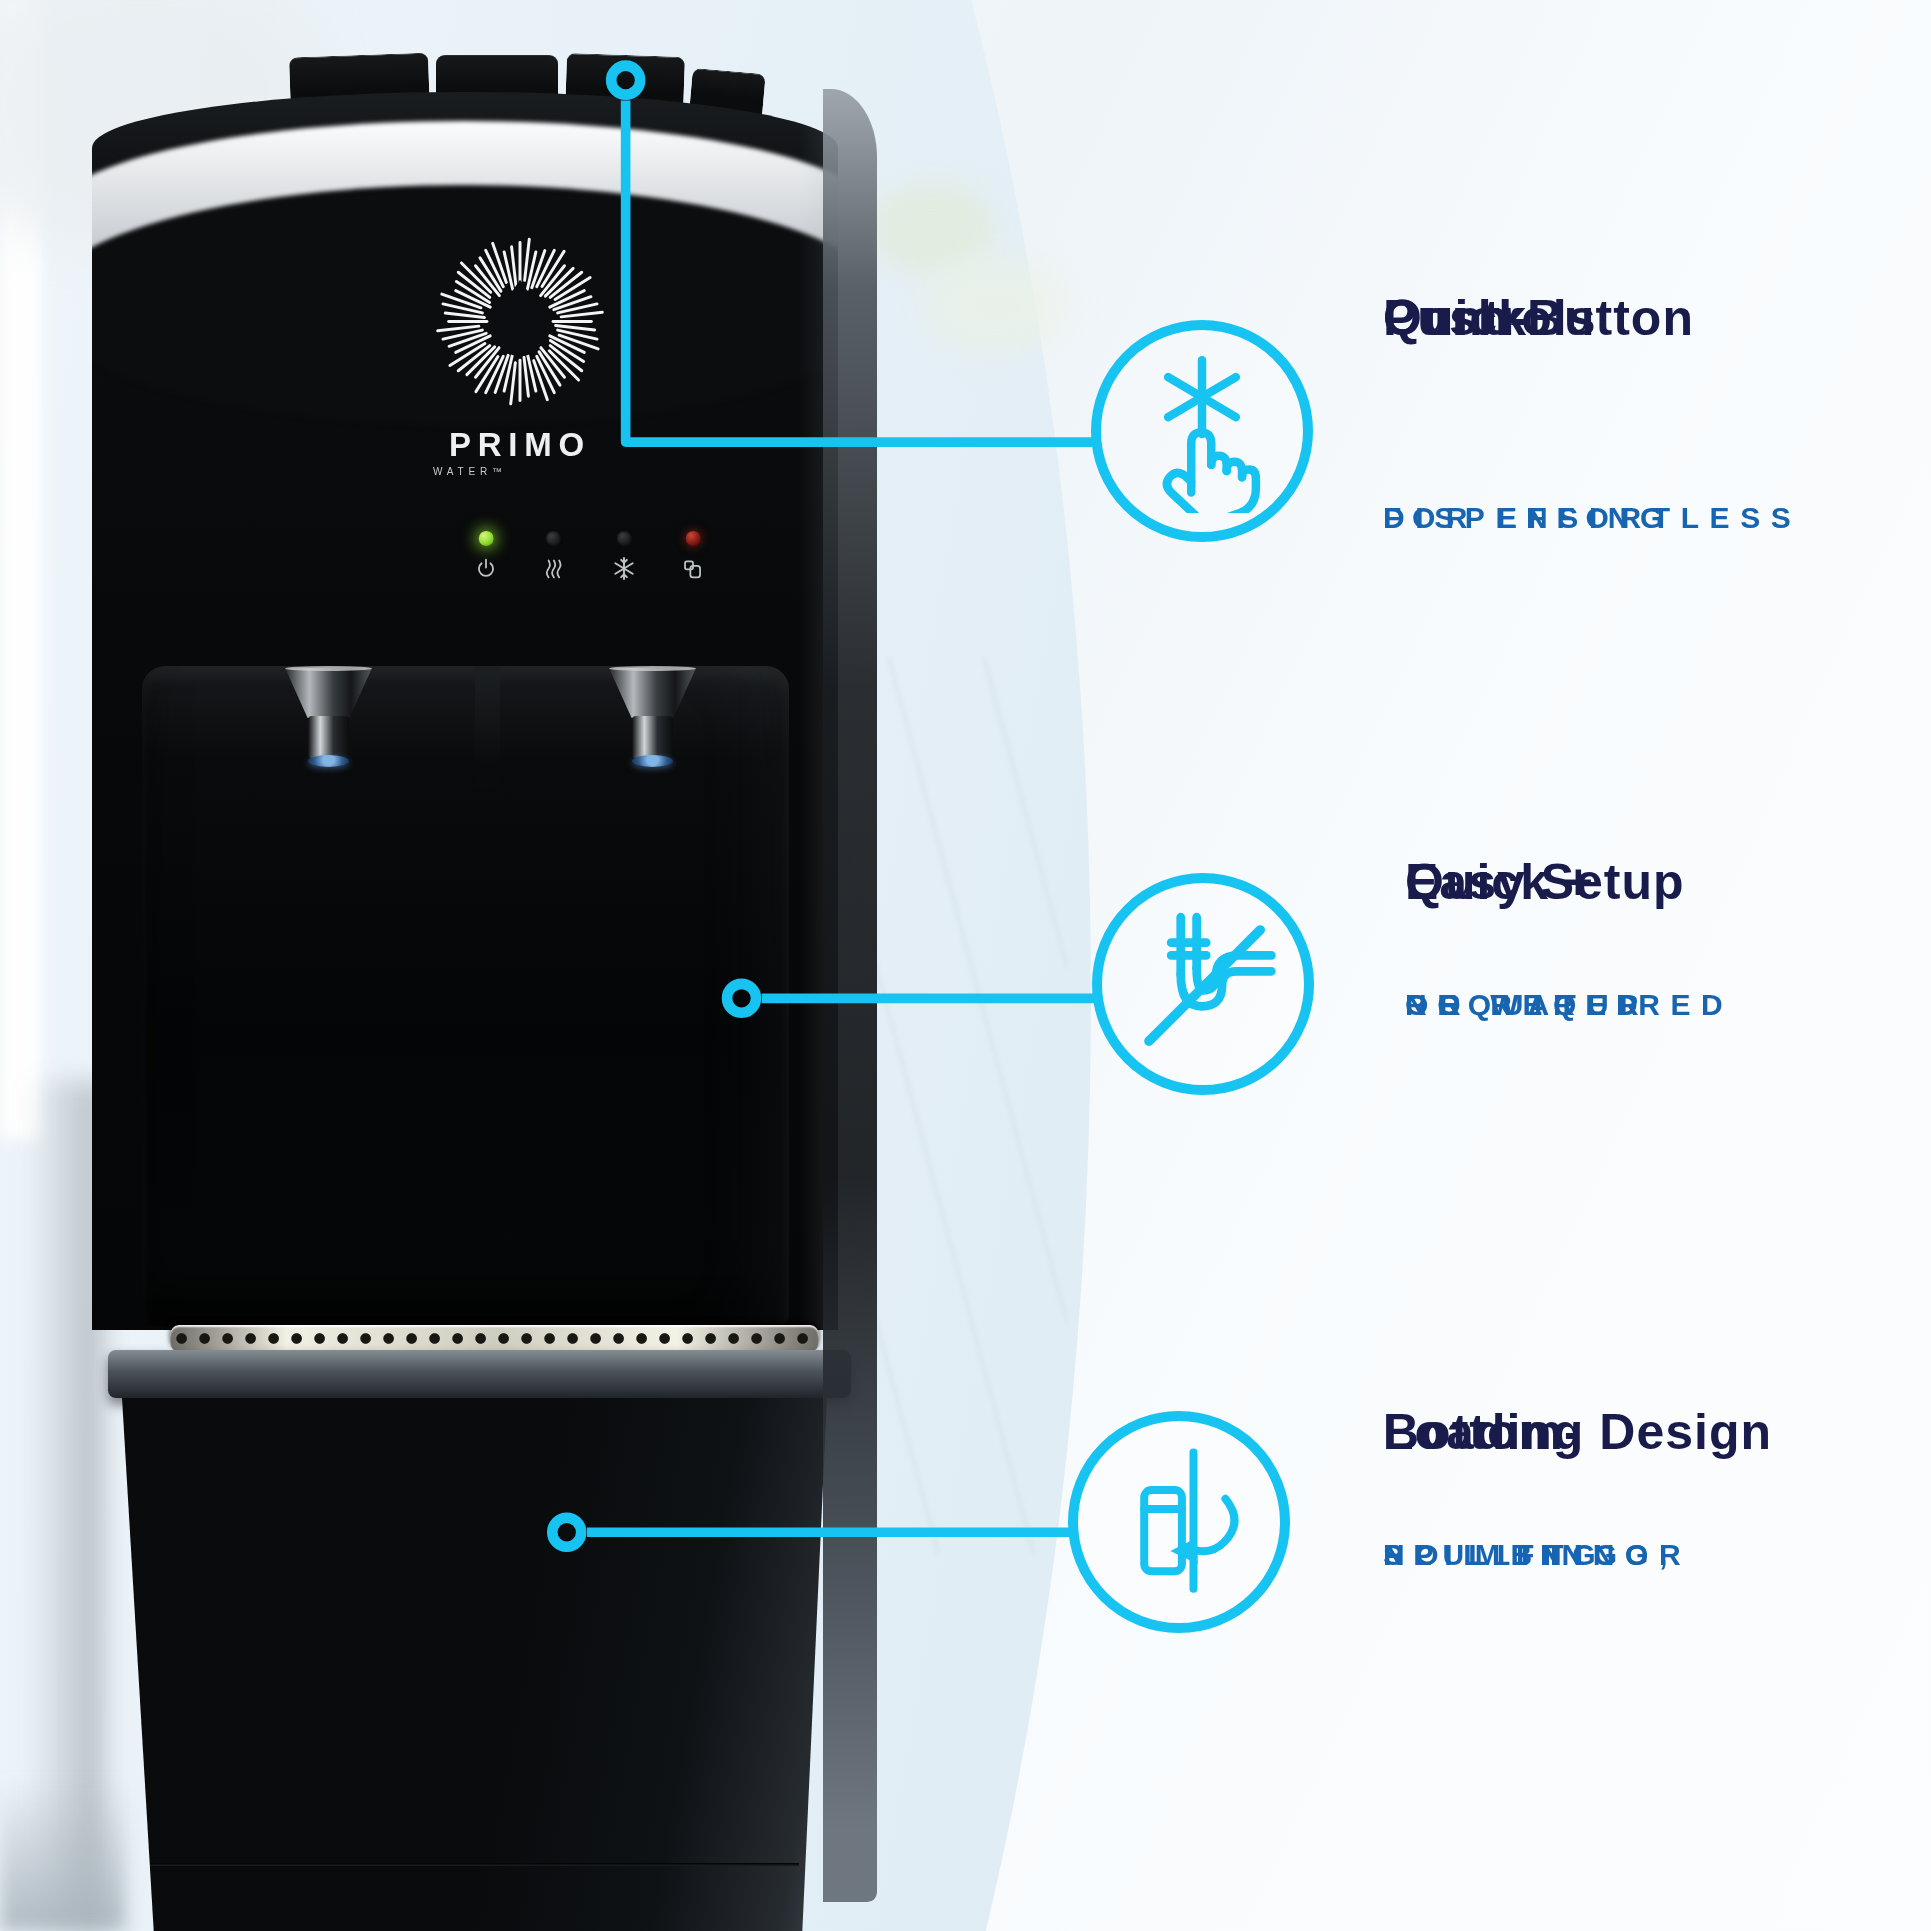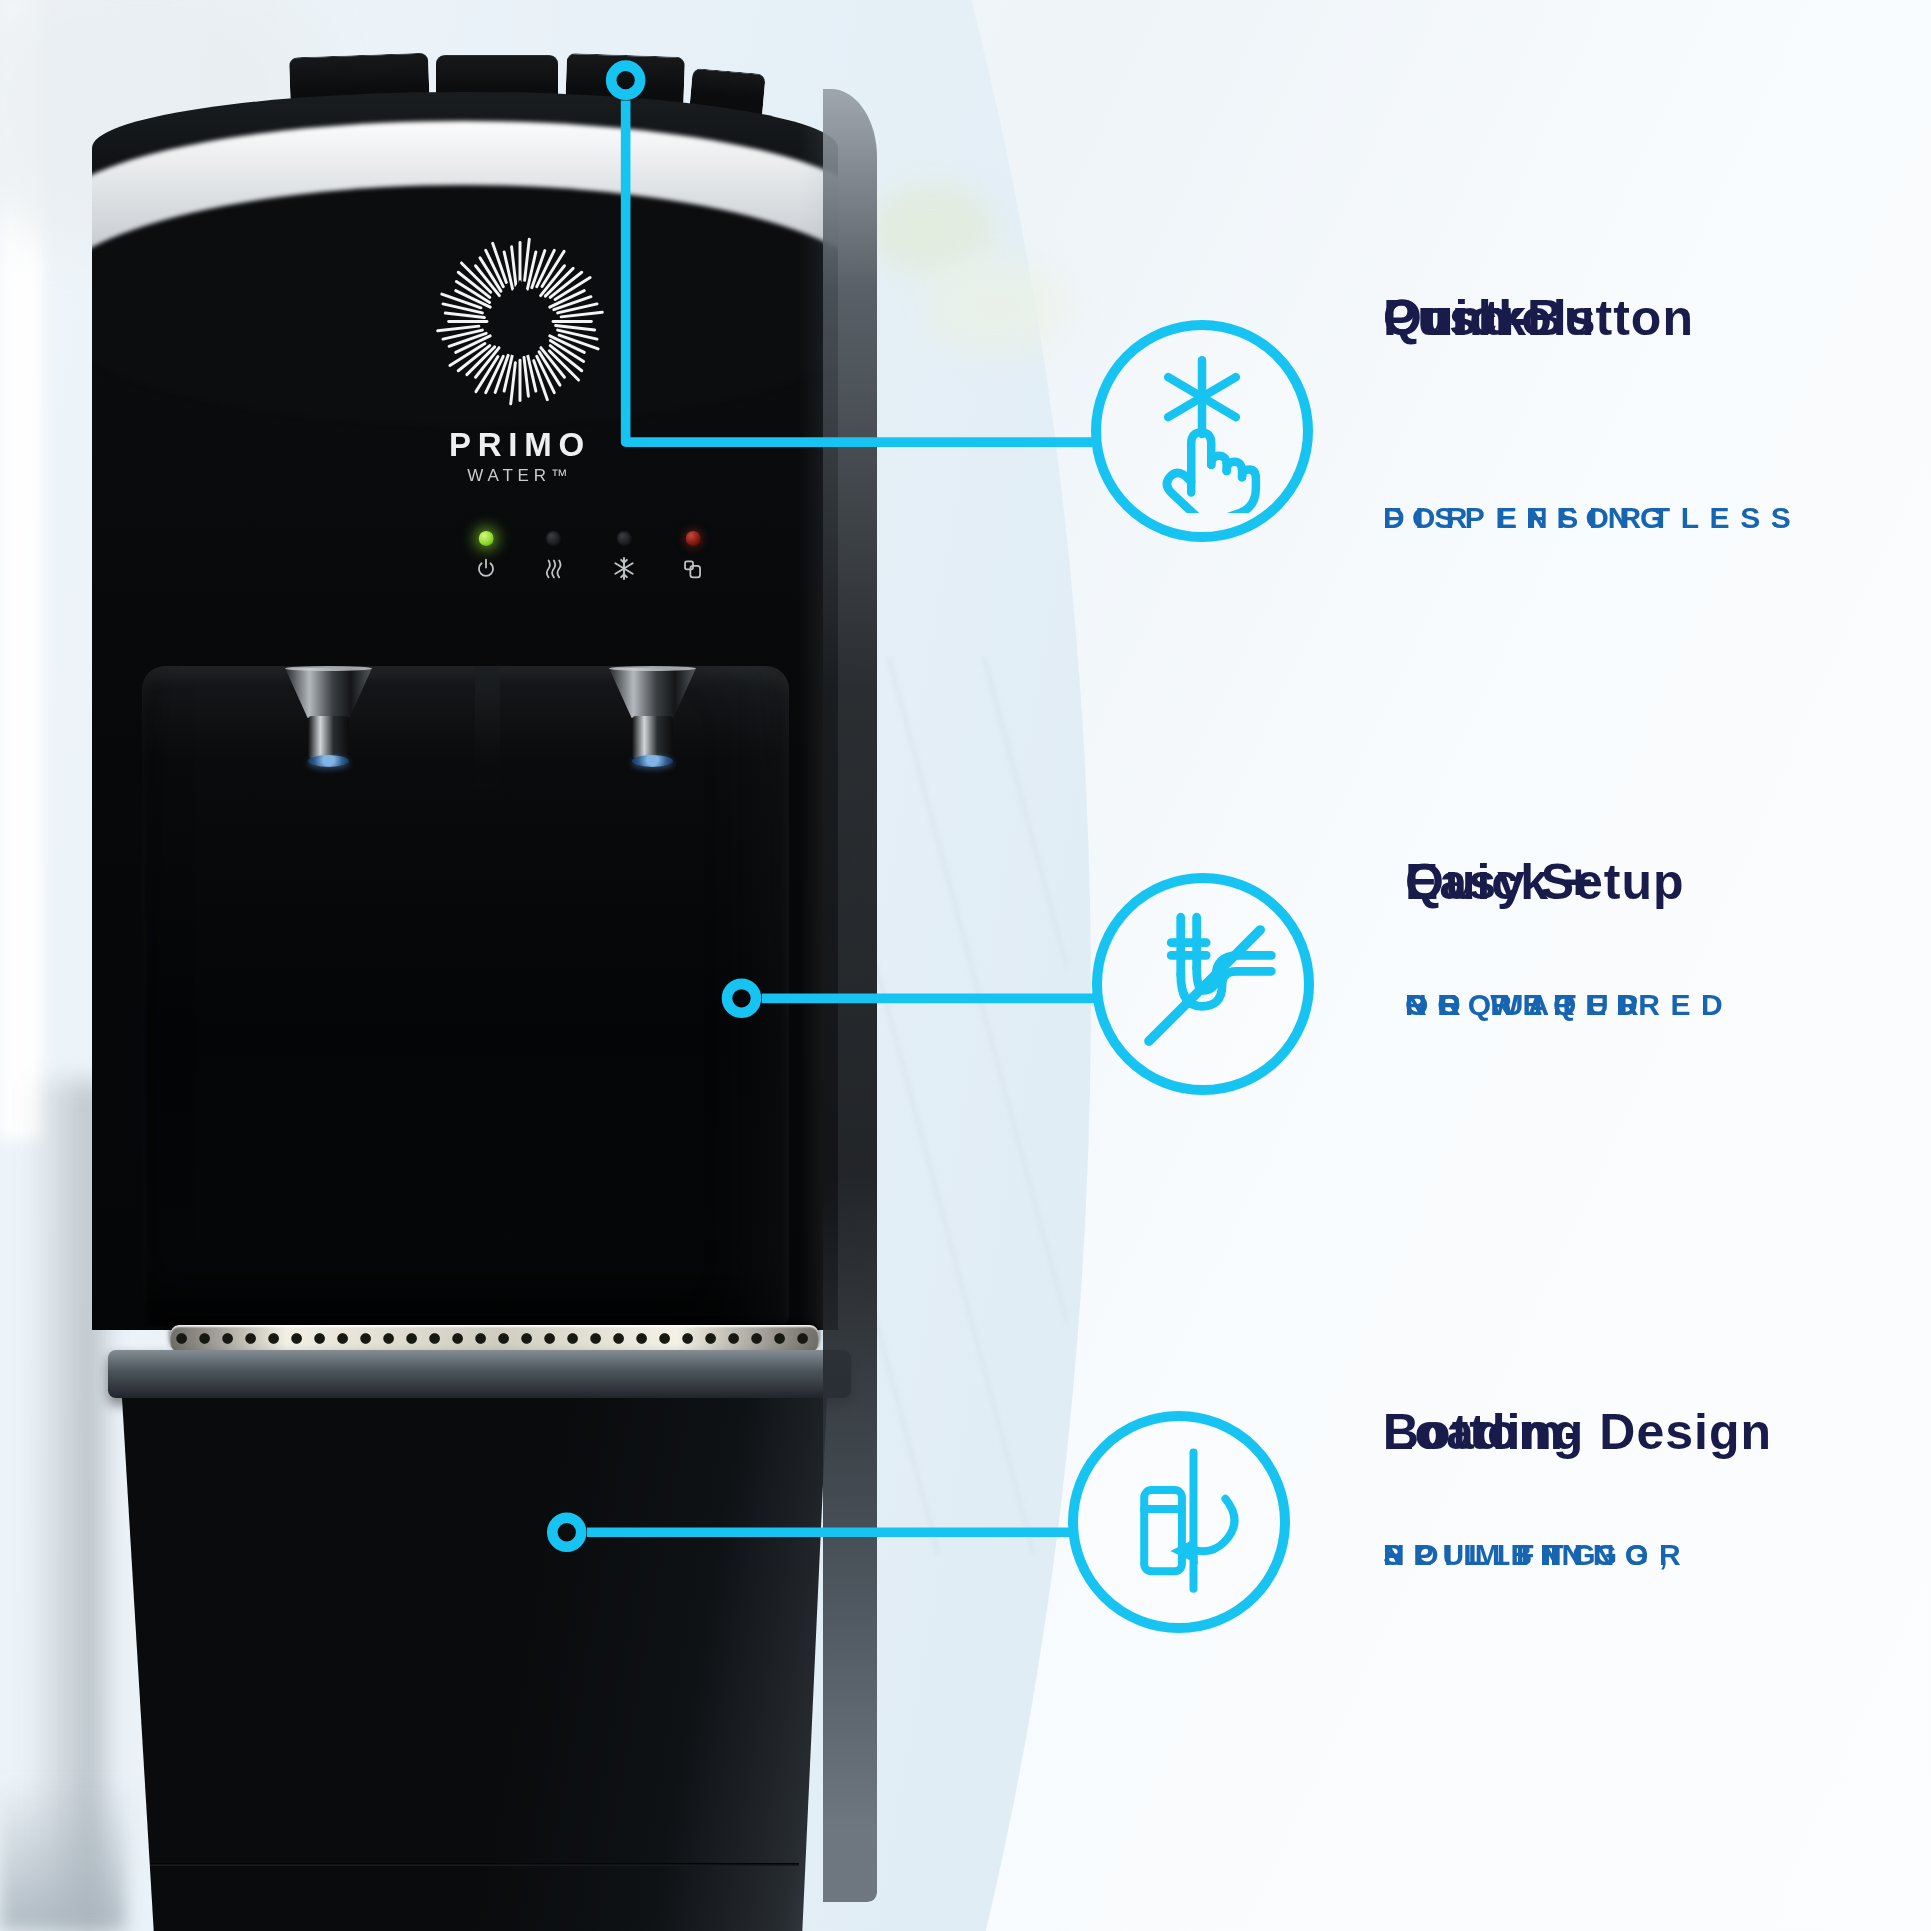--- a/index.html
+++ b/index.html
@@ -37,22 +37,22 @@
   .sheen-white{left:-43px;top:29px;width:830px;height:193px;border-radius:50%;
     background:linear-gradient(180deg,#fbfcfd,#aeb4ba);filter:blur(1.9px);}
   .sheen-mask{left:-53px;top:93px;width:850px;height:241px;border-radius:50%;
     background:#0b0d0f;filter:blur(1.9px);}
   .body-upper .edge-light{right:0;top:0;width:39px;height:100%;
     background:linear-gradient(270deg,rgba(150,162,172,.16),rgba(150,162,172,0));}
 
   .logo-wrap{left:341px;top:133px;width:174px;height:251px;text-decoration:underline;}
   .brand-name{left:0;top:201px;width:174px;text-align:center;color:#edeff0;
     font-size:33px;font-weight:700;letter-spacing:6.8px;}
-  .brand-sub{left:0;top:241px;width:174px;text-align:center;color:#c7cccf;
-    font-size:17px;font-weight:400;letter-spacing:4.8px;}
+  .brand-sub{left:0;top:241px;width:174px;color:#c7cccf;
+    font-size:10px;font-weight:400;letter-spacing:4.8px;}
 
   .led{top:439px;width:42px;height:58px;}
   .led .dot{left:50%;top:0;width:14.5px;height:14.5px;border-radius:50%;transform:translateX(-50%);}
   .dot-green{background:radial-gradient(circle at 35% 30%,#d7f77a,#8fdb30 55%,#4c8c12);box-shadow:0 0 15.4px 2.9px rgba(140,220,45,.8);}
   .dot-off{background:radial-gradient(circle at 35% 30%,#3a3e42,#1c1f22 60%);box-shadow:inset 0 0 2.9px #000;}
   .dot-red{background:radial-gradient(circle at 35% 30%,#c9473a,#7d150d 60%,#3c0703);box-shadow:0 0 9.7px 1px rgba(170,40,25,.55);}
   .led svg{left:50%;top:25px;transform:translateX(-50%);opacity:.85;}
   .l1{left:373px;} .l2{left:440px;} .l3{left:511px;} .l4{left:580px;}
 
   .alcove{left:142px;top:666px;width:647px;height:660px;

